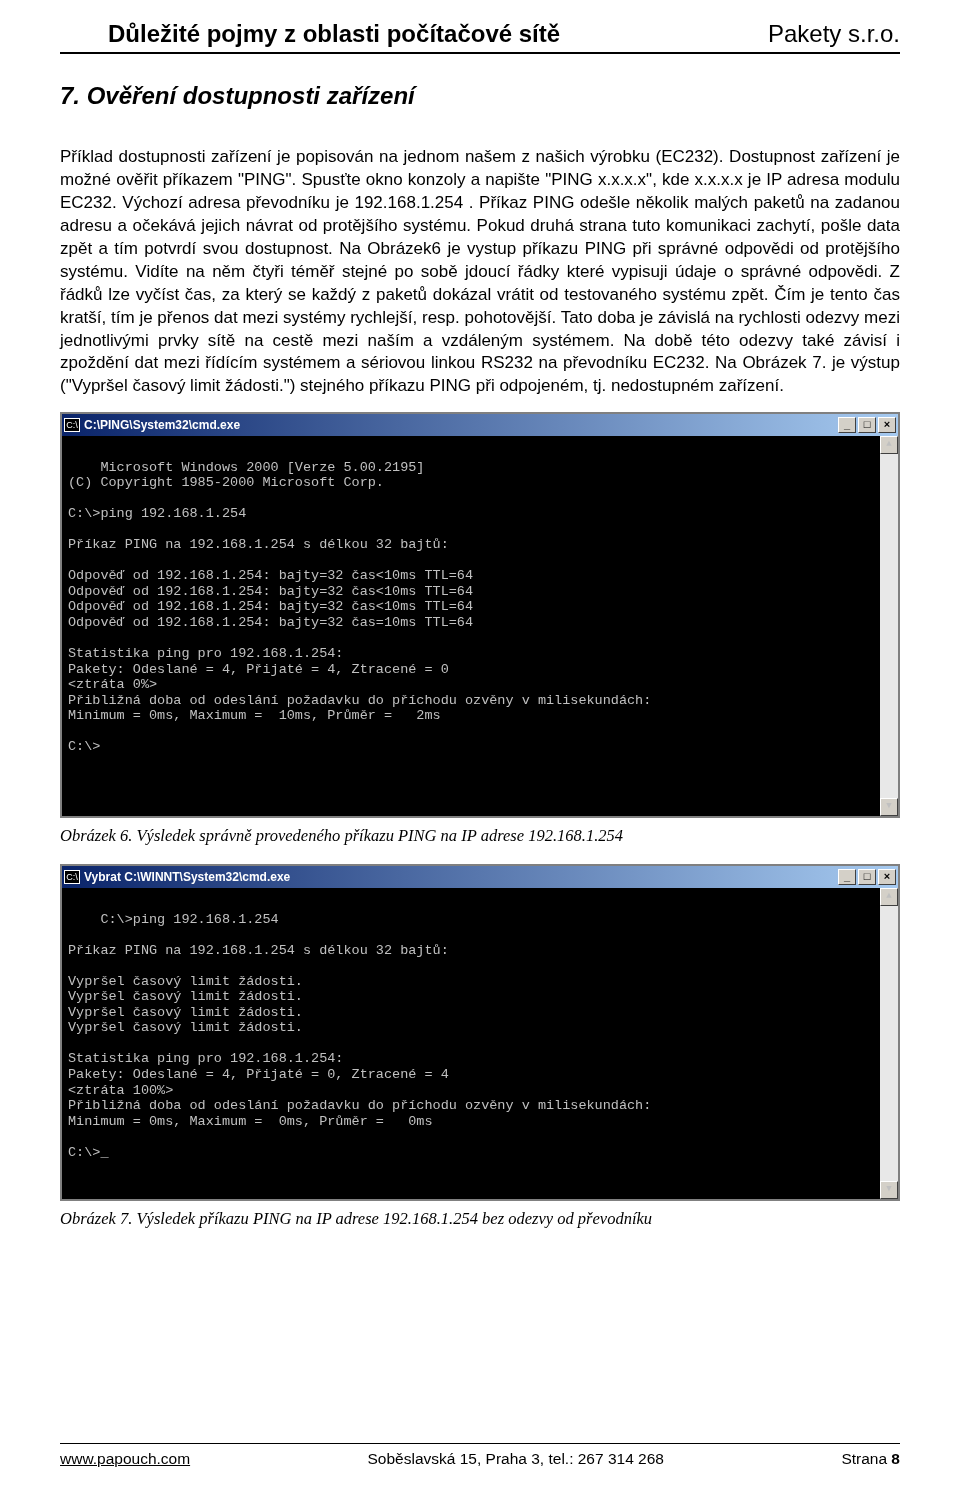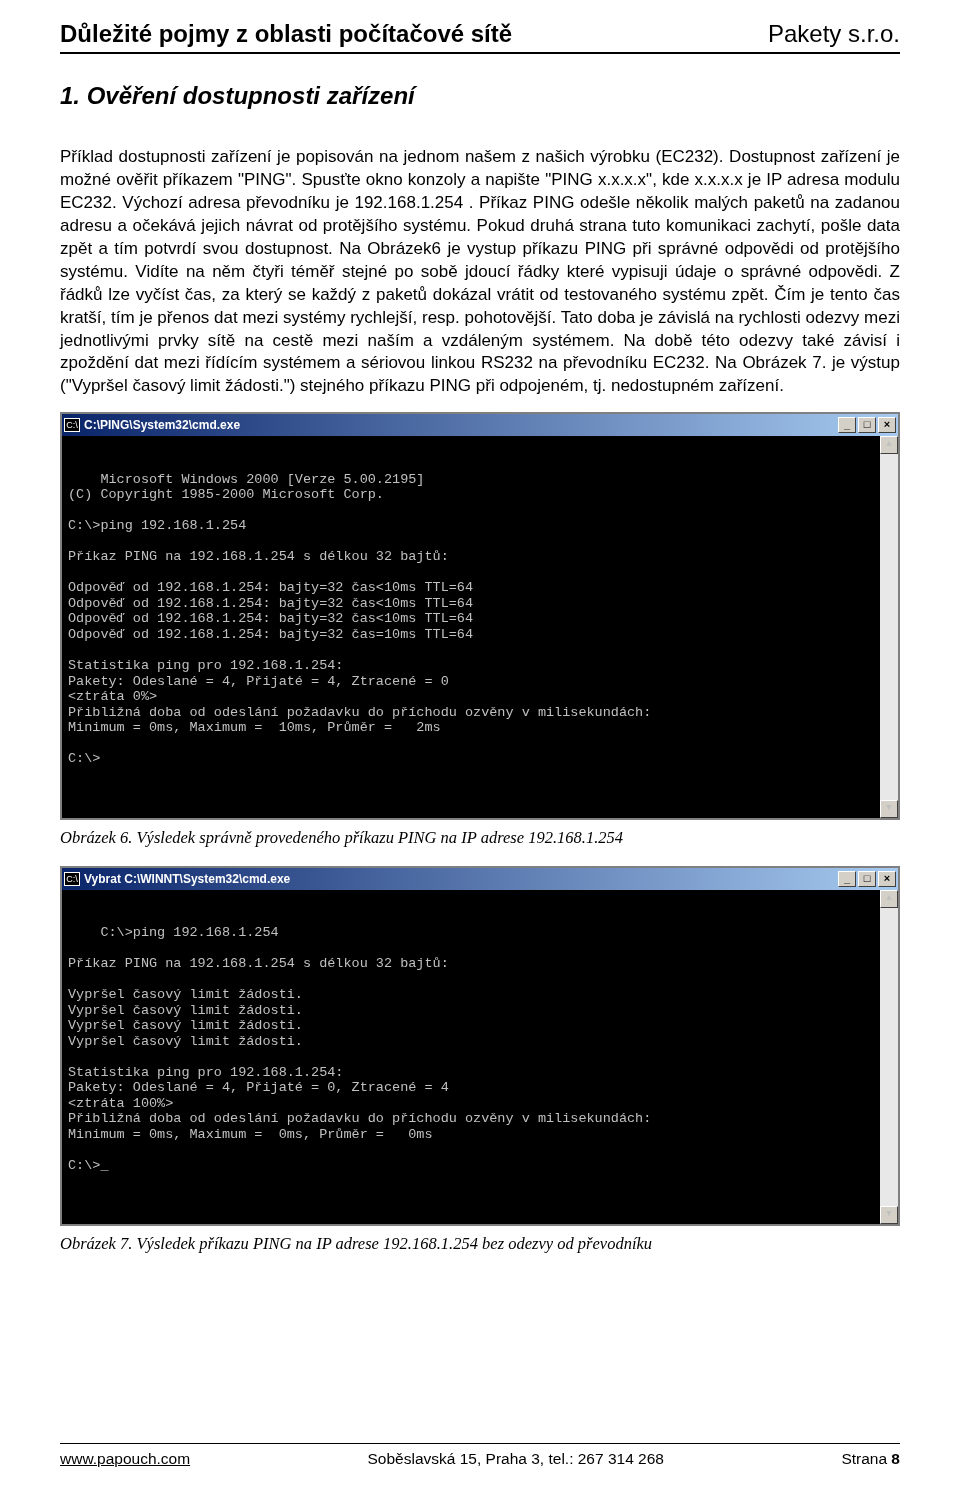--- a/index.html
+++ b/index.html
@@ -12,20 +12,21 @@
     position: relative;
     padding: 20px 60px 0 60px;
   }
   .header-row {
     display: flex;
     justify-content: space-between;
     align-items: flex-start;
     font-size: 24px;
     font-weight: bold;
     margin-bottom: 4px;
+    margin-left: 48px;
   }
   .header-right { font-weight: normal; font-size: 24px; }
   .hr-top { border: none; border-top: 2px solid #000; margin-bottom: 28px; }
   .section-title {
     font-size: 24px;
     font-weight: bold;
     font-style: italic;
     margin-bottom: 36px;
   }
   .body-text {
@@ -64,21 +65,21 @@
     border-bottom-color: #404040;
     font-size: 11px;
     line-height: 13px;
     text-align: center;
     font-family: Arial;
     font-weight: bold;
     color: #000;
   }
   .cmd-body {
     background: #000;
-    padding: 20px 6px;
+    padding: 8px 6px;
     font-family: "Courier New", monospace;
     font-size: 13.5px;
     line-height: 1.15;
     color: #c0c0c0;
     white-space: pre;
     min-height: 50px;
     position: relative;
   }
   .cmd-tall { min-height: 380px; }
   .cmd-short { min-height: 280px; }
@@ -122,21 +123,21 @@
 </style>
 </head>
 <body>
 
 <div class="header-row">
   <span>Důležité pojmy z oblasti počítačové sítě</span>
   <span class="header-right">Pakety s.r.o.</span>
 </div>
 <hr class="hr-top">
 
-<div class="section-title">1. Ověření dostupnosti zařízení</div>
+<div class="section-title">7. Ověření dostupnosti zařízení</div>
 
 <p class="body-text">Příklad dostupnosti zařízení je popisován na jednom našem z našich výrobku (EC232). Dostupnost zařízení je možné ověřit příkazem "PING". Spusťte okno konzoly a napište "PING x.x.x.x", kde x.x.x.x je IP adresa modulu EC232. Výchozí adresa převodníku je 192.168.1.254 . Příkaz PING odešle několik malých paketů na zadanou adresu a očekává jejich návrat od protějšího systému. Pokud druhá strana tuto komunikaci zachytí, pošle data zpět a tím potvrdí svou dostupnost. Na Obrázek6 je vystup příkazu PING při správné odpovědi od protějšího systému. Vidíte na něm čtyři téměř stejné po sobě jdoucí řádky které vypisuji údaje o správné odpovědi. Z řádků lze vyčíst čas, za který se každý z paketů dokázal vrátit od testovaného systému zpět. Čím je tento čas kratší, tím je přenos dat mezi systémy rychlejší, resp. pohotovější. Tato doba je závislá na rychlosti odezvy mezi jednotlivými prvky sítě na cestě mezi naším a vzdáleným systémem. Na době této odezvy také závisí i zpoždění dat mezi řídícím systémem a sériovou linkou RS232 na převodníku EC232. Na Obrázek 7. je výstup ("Vypršel časový limit žádosti.") stejného příkazu PING při odpojeném, tj. nedostupném zařízení.</p>
 
 <div class="cmd-window">
   <div class="titlebar">
     <span class="titlebar-icon">C:\</span>
     <span class="titlebar-text">C:\PING\System32\cmd.exe</span>
     <div class="tb-btns">
       <div class="tb-btn">_</div>
       <div class="tb-btn">□</div>

